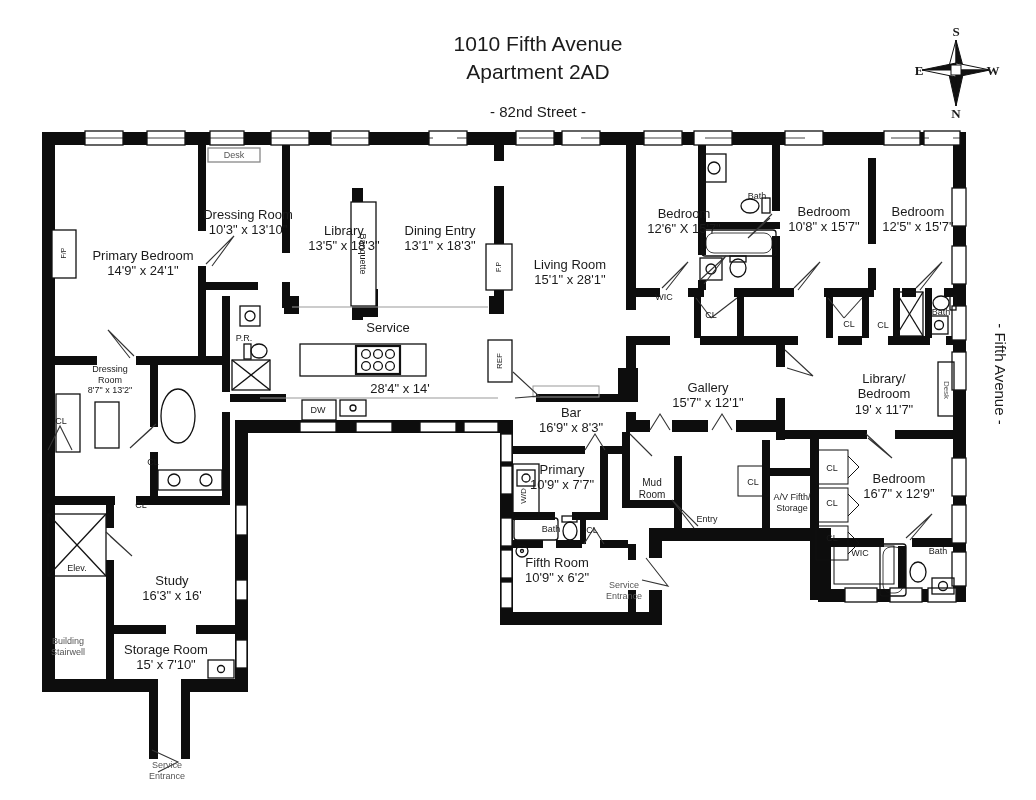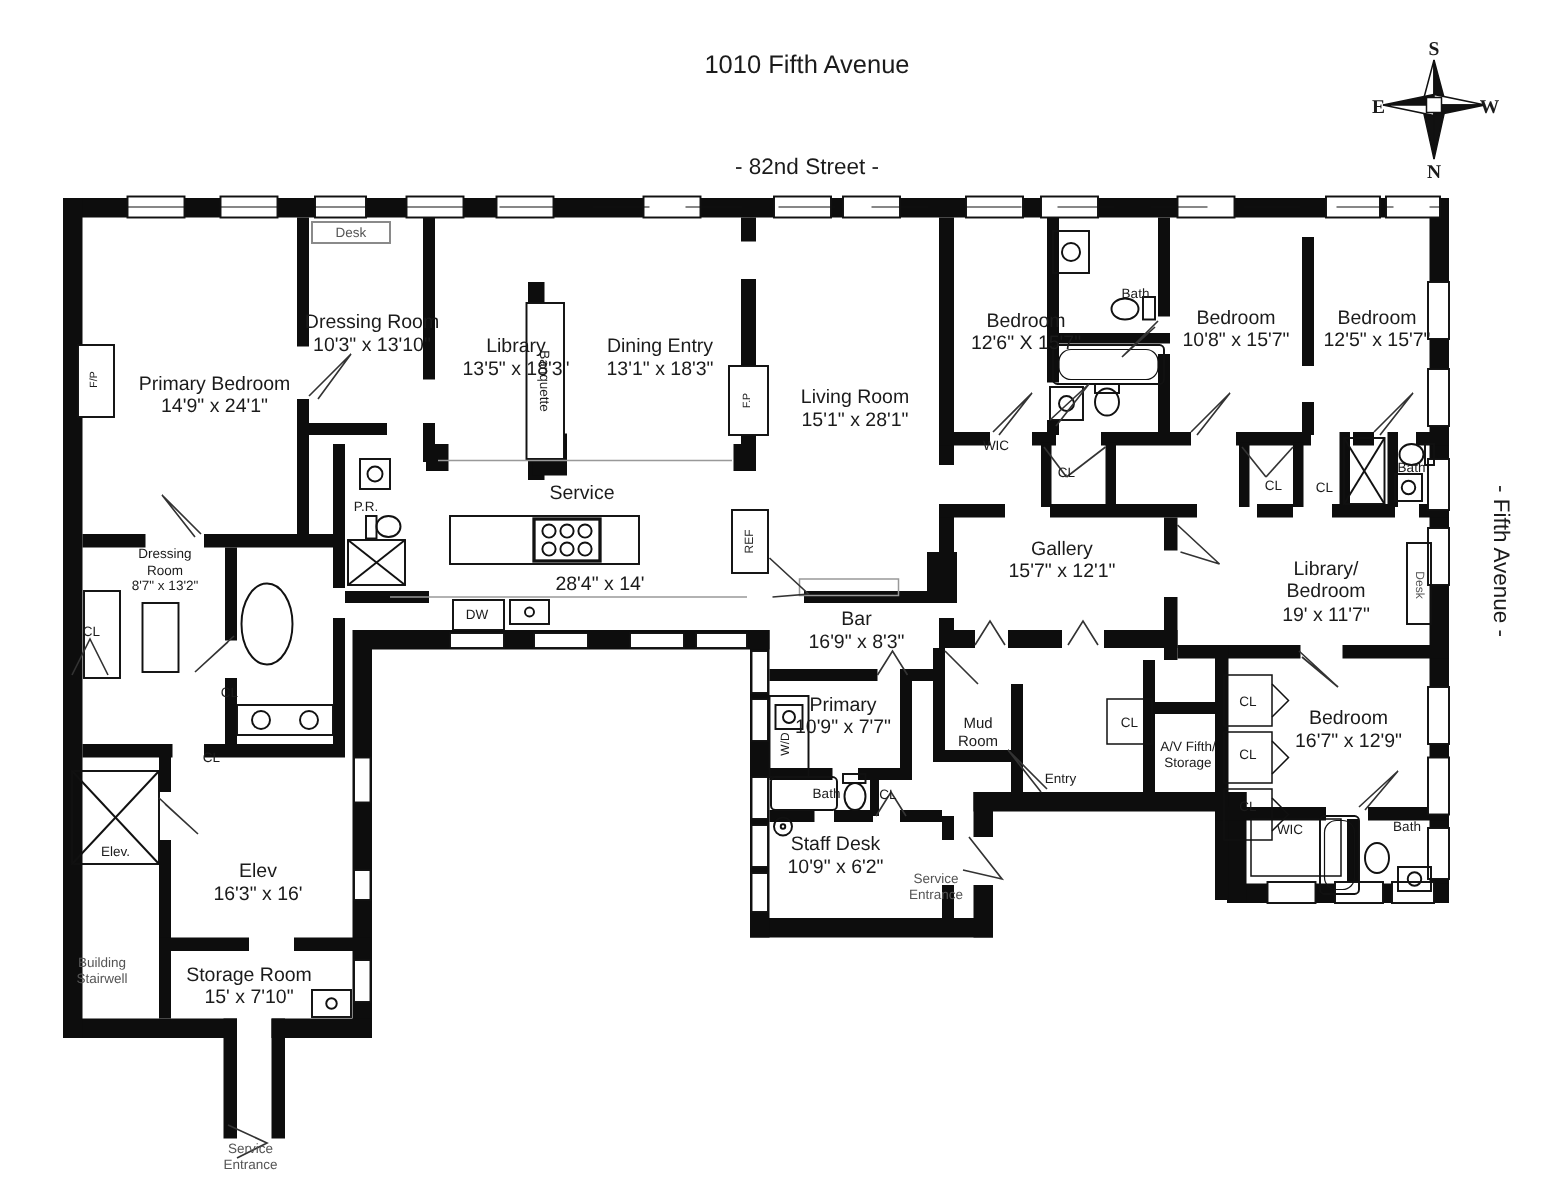--- a/index.html
+++ b/index.html
@@ -1,21 +1,21 @@
 <!DOCTYPE html>
 <html><head>
 <meta charset="utf-8">
 <style>
   html,body{margin:0;padding:0;background:#fff;}
   #plan{position:relative;width:1036px;height:800px;background:#fff;overflow:hidden;
         font-family:"Liberation Sans",sans-serif;color:#1b1b1b;}
   #walls{position:absolute;left:0;top:0;}
   .L{position:absolute;transform:translate(-50%,-50%);text-align:center;line-height:1.18;
      white-space:nowrap;color:#1b1b1b;}
-  .t21{font-size:17px;}
+  .t21{font-size:21px;}
   .t15{font-size:15px;}
   .rm{font-size:13px;}
   .s10{font-size:10px;}
   .s9{font-size:9px;}
   .s8{font-size:8px;}
   .s7{font-size:7px;}
   .gray{color:#555;}
   .rot{transform:translate(-50%,-50%) rotate(90deg);}
   .rotc{transform:translate(-50%,-50%) rotate(-90deg);}
   .serif{font-family:"Liberation Serif",serif;font-weight:bold;font-size:13px;}
@@ -345,20 +345,21 @@
     <polygon points="956,106 964,70 956,70" fill="#111"></polygon>
     <polygon points="922,70 956,63 956,70" fill="#111"></polygon>
     <polygon points="922,70 956,77 956,70" fill="#fff"></polygon>
     <polygon points="990,70 956,63 956,70" fill="#fff"></polygon>
     <polygon points="990,70 956,77 956,70" fill="#111"></polygon>
     <rect x="951" y="65" width="10" height="10" fill="#fff"></rect>
   </g>
 </svg>
 
   <div class="L t21" style="left:538px;top:44px">1010 Fifth Avenue</div>
+  <div class="L t21" style="left:538px;top:72px">Apartment 2AD</div>
   <div class="L t15" style="left:538px;top:112px">- 82nd Street -</div>
   <div class="L t15 rot" style="left:1000px;top:374px">- Fifth Avenue -</div>
 
   <div class="L serif" style="left:956px;top:32px">S</div>
   <div class="L serif" style="left:956px;top:114px">N</div>
   <div class="L serif" style="left:919px;top:71px">E</div>
   <div class="L serif" style="left:993px;top:71px">W</div>
 
   <div class="L rm" style="left:143px;top:263px">
     <div>Primary Bedroom</div>
@@ -387,21 +388,21 @@
   <div class="L rm" style="left:824px;top:219px">
     <div>Bedroom</div>
       <div>10'8" x 15'7"</div>
     </div>
   <div class="L rm" style="left:918px;top:219px">
     <div>Bedroom</div>
       <div>12'5" x 15'7"</div>
     </div>
   <div class="L rm" style="left:388px;top:328px">Service</div>
   <div class="L rm" style="left:400px;top:389px">28'4" x 14'</div>
-  <div class="L rm" style="left:708px;top:373px">
+  <div class="L rm" style="left:708px;top:395px">
     <div>Gallery</div>
       <div>15'7" x 12'1"</div>
     </div>
   <div class="L rm" style="left:571px;top:420px">
     <div>Bar</div>
       <div>16'9" x 8'3"</div>
     </div>
   <div class="L rm" style="left:884px;top:394px">
     <div>Library/</div>
       <div>Bedroom</div>
@@ -413,25 +414,25 @@
     </div>
   <div class="L rm" style="left:899px;top:486px">
     <div>Bedroom</div>
       <div>16'7" x 12'9"</div>
     </div>
   <div class="L s10" style="left:652px;top:489px">
     <div>Mud</div>
       <div>Room</div>
     </div>
   <div class="L rm" style="left:557px;top:570px">
-    <div>Staff Desk</div>
+    <div>Fifth Room</div>
       <div>10'9" x 6'2"</div>
     </div>
   <div class="L rm" style="left:172px;top:588px">
-    <div>Elev</div>
+    <div>Study</div>
       <div>16'3" x 16'</div>
     </div>
   <div class="L rm" style="left:166px;top:657px">
     <div>Storage Room</div>
       <div>15' x 7'10"</div>
     </div>
   <div class="L s9" style="left:110px;top:380px">
     <div>Dressing</div>
       <div>Room</div>
       <div>8'7" x 13'2"</div>

